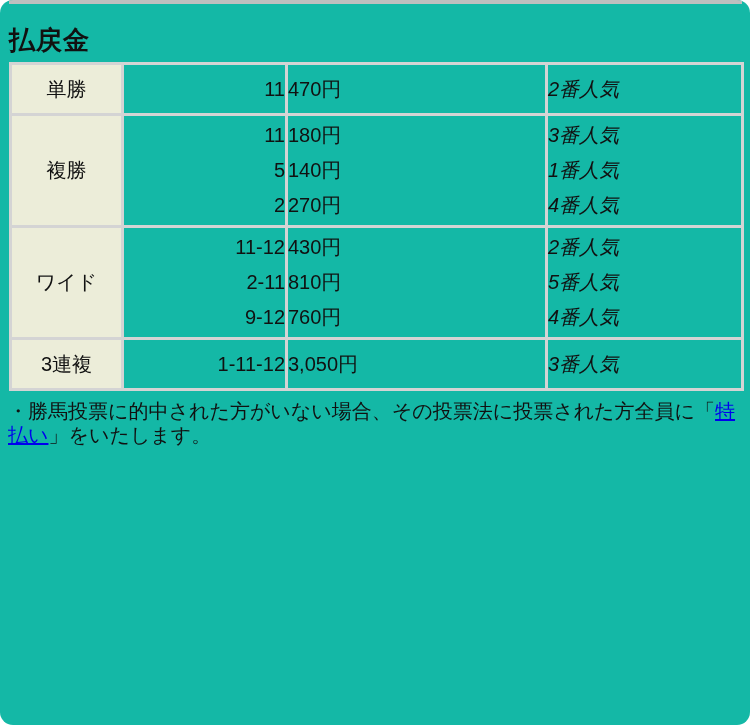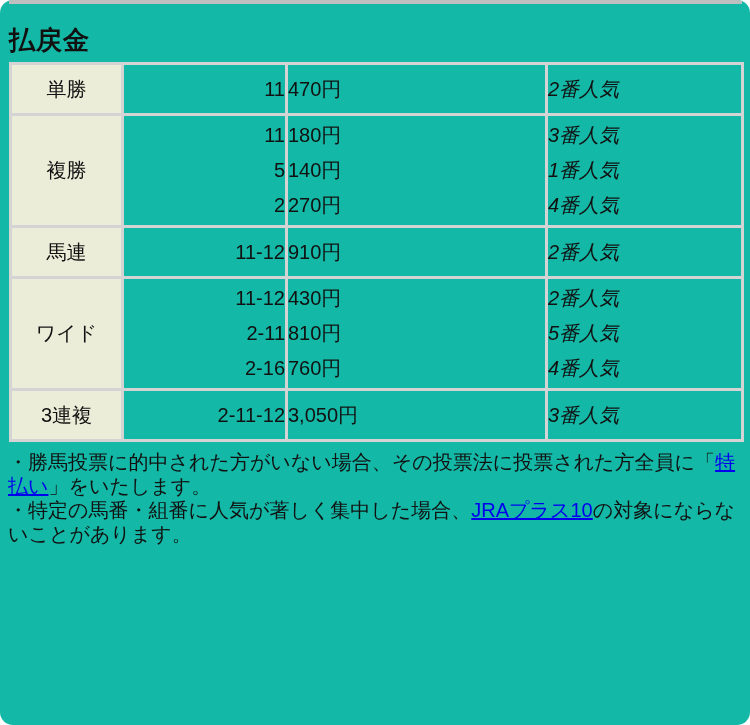--- a/index.html
+++ b/index.html
@@ -67,62 +67,49 @@
             <div class="cell-line">180円</div>
             <div class="cell-line">140円</div>
             <div class="cell-line">270円</div>
           </td>
           <td class="popularity">
             <div class="cell-line">3番人気</div>
             <div class="cell-line">1番人気</div>
             <div class="cell-line">4番人気</div>
           </td>
         </tr>
-        <tr class="single">
-          <th class="bet-type">馬連</th>
-          <td class="combination">
-            <div class="cell-line">11-12</div>
-          </td>
-          <td class="payout">
-            <div class="cell-line">910円</div>
-          </td>
-          <td class="popularity">
-            <div class="cell-line">2番人気</div>
-          </td>
-        </tr>
         <tr>
           <th class="bet-type">ワイド</th>
           <td class="combination">
             <div class="cell-line">11-12</div>
             <div class="cell-line">2-11</div>
-            <div class="cell-line">2-16</div>
+            <div class="cell-line">9-12</div>
           </td>
           <td class="payout">
             <div class="cell-line">430円</div>
             <div class="cell-line">810円</div>
             <div class="cell-line">760円</div>
           </td>
           <td class="popularity">
             <div class="cell-line">2番人気</div>
             <div class="cell-line">5番人気</div>
             <div class="cell-line">4番人気</div>
           </td>
         </tr>
         <tr class="single">
           <th class="bet-type">3連複</th>
           <td class="combination">
-            <div class="cell-line">2-11-12</div>
+            <div class="cell-line">1-11-12</div>
           </td>
           <td class="payout">
             <div class="cell-line">3,050円</div>
           </td>
           <td class="popularity">
             <div class="cell-line">3番人気</div>
           </td>
         </tr>
       </tbody>
   </table>
 
   <div class="notes">
       <p class="note"><span>・勝馬投票に的中された方がいない場合、その投票法に投票された方全員に「</span><a href="#">特払い</a><span>」をいたします。</span></p>
-      <p class="note"><span>・特定の馬番・組番に人気が著しく集中した場合、</span><a href="#">JRAプラス10</a><span>の対象にならないことがあります。</span></p>
     </div>
 </div>
 
 </body></html>

